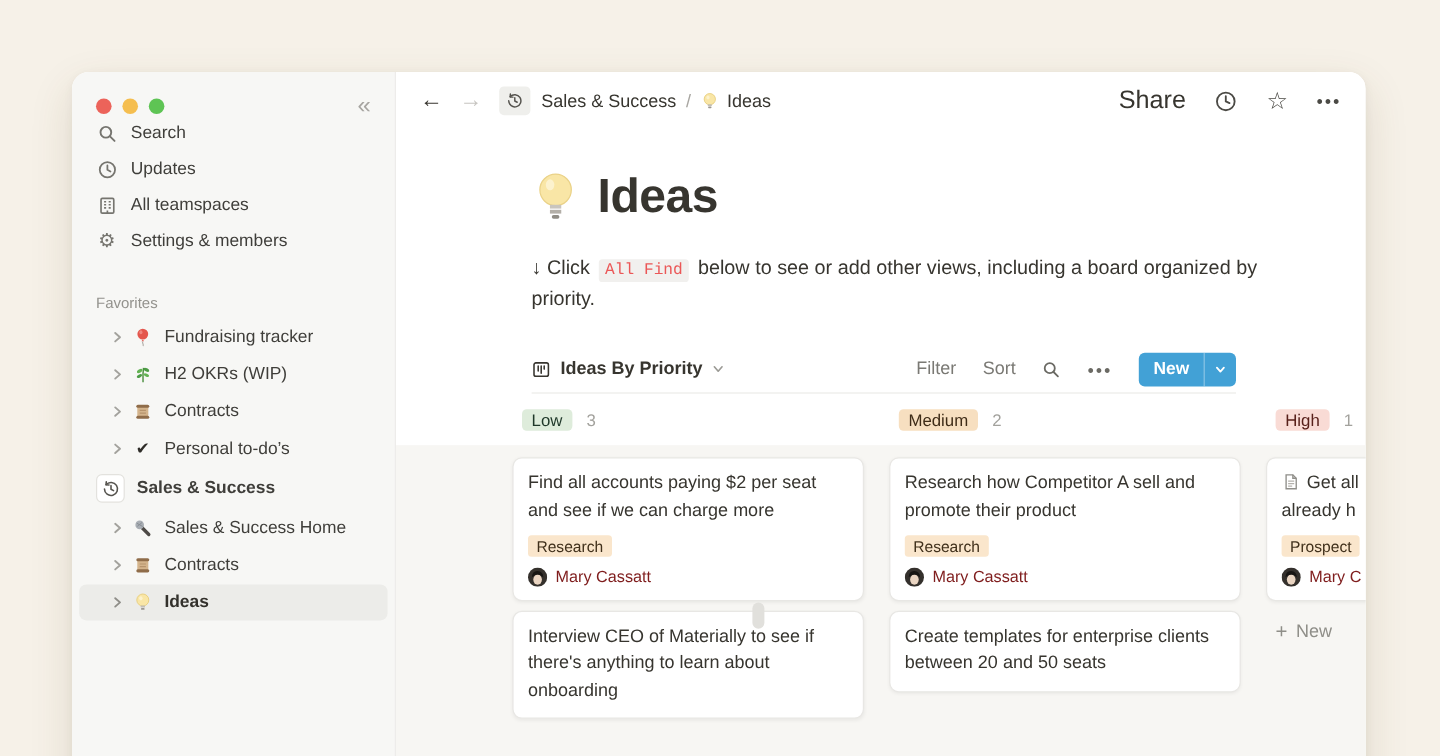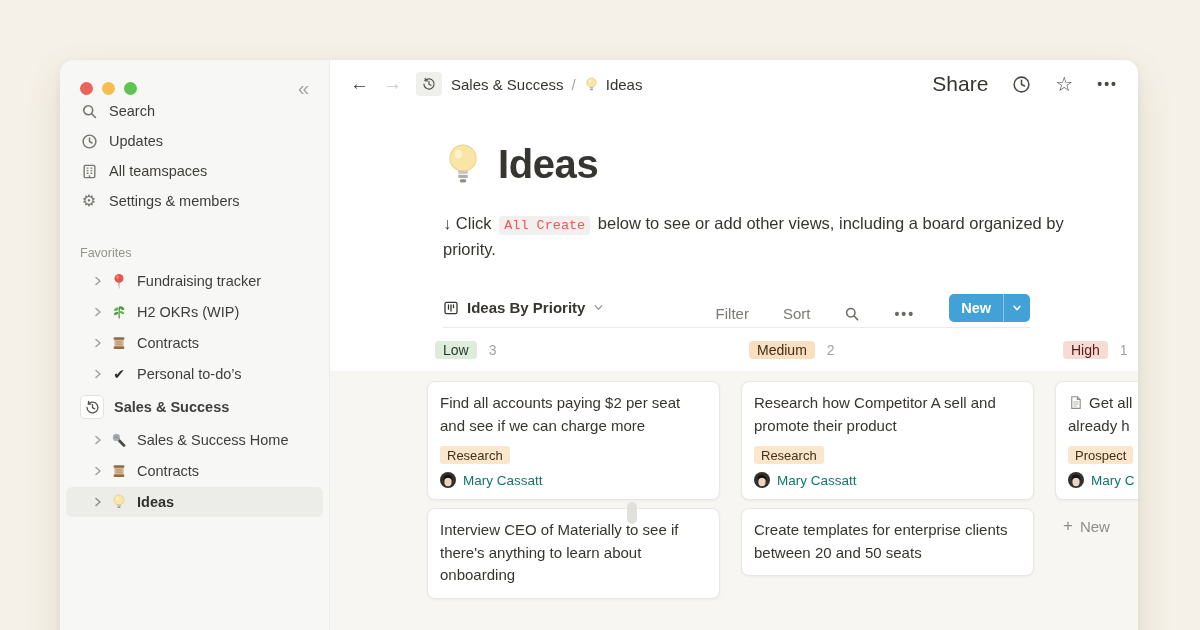--- a/index.html
+++ b/index.html
@@ -66,21 +66,21 @@
   .callout { margin-top:24px; width:640px; font-size:16.5px; line-height:1.55; color:#37352F; }
   .code {
     font-family:"Liberation Mono","DejaVu Sans Mono",monospace;
     font-size:13.5px; color:#EB5757; background:#F1F0EE; border-radius:3px; padding:2px 5px; margin:0 3px;
   }
   .view-toolbar {
     margin:26px 0 0 113px; width:587px; height:40px; display:flex; align-items:center;
     border-bottom:1px solid #ECEBE8;
   }
   .view-name { display:flex; align-items:center; gap:8px; font-size:15px; font-weight:600; cursor:pointer; }
-  .vt-right { margin-left:auto; display:flex; align-items:flex-end; gap:34px; color:#7A7974; font-size:15px; }
+  .vt-right { margin-left:auto; display:flex; align-items:center; gap:22px; color:#7A7974; font-size:15px; }
   .vt-btn { cursor:pointer; }
   .new-btn { display:flex; align-items:stretch; height:28px; border-radius:5px; overflow:hidden; background:#42A1D6; color:#fff; cursor:pointer; }
   .new-btn .nb-main { padding:0 12px; display:flex; align-items:center; font-size:14.5px; font-weight:600; }
   .nb-div { width:1px; background:rgba(255,255,255,.38); }
   .nb-caret { width:26px; display:flex; align-items:center; justify-content:center; }
   
   .board-header { margin-left:97px; height:43px; display:flex; gap:21px; align-items:center; }
   .bh-col { width:293px; flex:0 0 293px; display:flex; align-items:center; gap:12px; padding-left:8px; }
   .pill { font-size:14px; font-weight:500; padding:1px 8px; border-radius:4px; }
   .pill-low { background:#DEECDB; color:#1F3829; }
@@ -91,21 +91,21 @@
   .b-col { width:293px; flex:0 0 293px; display:flex; flex-direction:column; gap:8px; }
   .card {
     background:#fff; border:1px solid #E8E7E4; border-radius:8px; padding:10px 12px 11px;
     box-shadow:0 1px 3px rgba(15,15,15,.05); cursor:pointer;
   }
   .card-title { font-size:15px; font-weight:500; line-height:1.5; color:#37352F; }
   .card-title .doc-ico { display:inline-block; vertical-align:-2px; margin-right:6px; }
   .tag { display:inline-block; margin-top:9px; font-size:13px; padding:1.5px 7px; border-radius:3px; }
   .tag-orange { background:#FAE6CC; color:#40301B; }
   .person { display:flex; align-items:center; gap:7px; margin-top:8px; }
-  .person .name { font-size:13.5px; color:#0f766e; }
+  .person .name { font-size:13.5px; color:#7f1d1d; }
   .add-new { display:flex; align-items:center; gap:7px; color:#8F8E88; font-size:15px; margin:8px 0 0 8px; cursor:pointer; }
   .add-new .plus { font-size:17px; }
   .scroll-thumb { position:absolute; left:567px; top:442px; width:10px; height:22px; border-radius:5px; background:#E1E0DC; }
   svg { display:block; }
 </style>
 </head>
 <body>
 
 <div class="window">
 
@@ -331,21 +331,21 @@
             <ellipse cx="13.6" cy="10.5" rx="3.4" ry="4.4" fill="#FCF2CE"></ellipse>
             <rect x="13.5" y="26.4" width="9" height="3" fill="#C9C5BE"></rect>
             <rect x="13.5" y="30.4" width="9" height="3" fill="#B3AFA8"></rect>
             <rect x="15" y="34.6" width="6" height="3" rx="1.4" fill="#8F8C85"></rect>
           </svg>
         </span>
         <span class="page-title">Ideas</span>
       </div>
       <div class="callout">
         <span>↓ Click</span>
-        <span class="code">All Create</span>
+        <span class="code">All Find</span>
         <span>below to see or add other views, including a board organized by priority.</span>
       </div>
     </div>
 
     <div class="view-toolbar">
       <span class="view-name">
         <span>
           <svg width="16" height="16" viewBox="0 0 16 16" fill="none" stroke="#37352F" stroke-width="1.3" stroke-linecap="round">
             <rect x="2" y="2.4" width="12" height="11.2" rx="1.6"></rect>
             <line x1="5.5" y1="5" x2="5.5" y2="9.2"></line>

